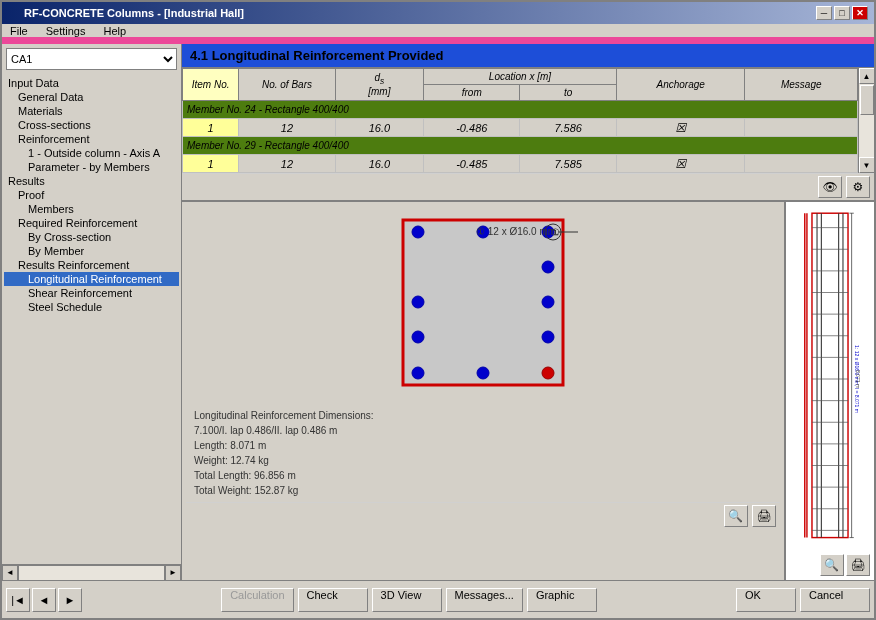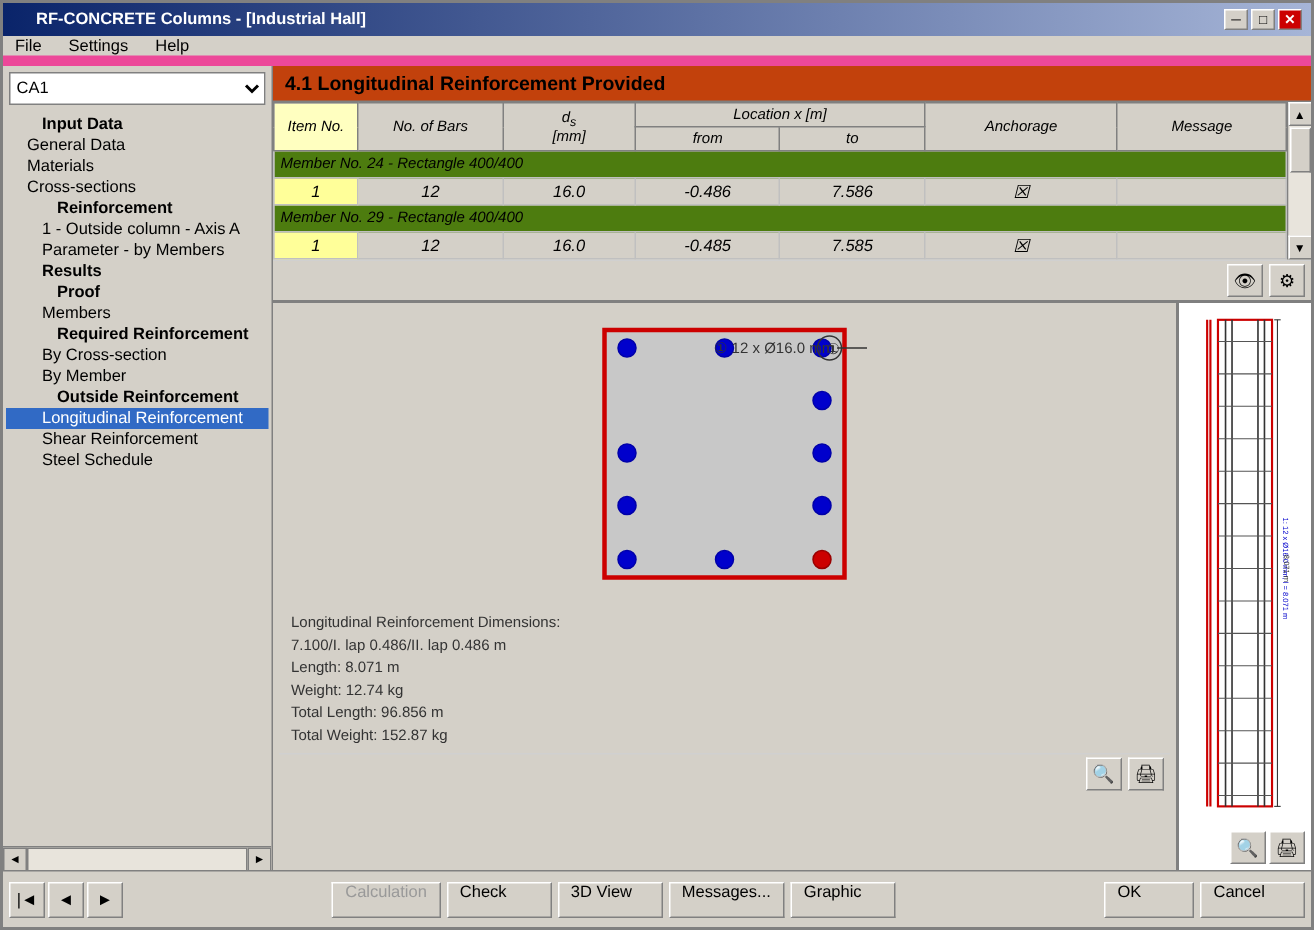--- a/index.html
+++ b/index.html
@@ -19,27 +19,27 @@
     
     
     .sidebar { width: 180px; background: #d4d0c8; border-right: 1px solid #808080; display: flex; flex-direction: column; overflow: hidden; }
     .sidebar-dropdown { margin: 4px; }
     .sidebar-select { width: 100%; height: 22px; background: white; border: 1px solid #808080; font-size: 11px; }
     .sidebar-tree { flex: 1; overflow-y: auto; overflow-x: hidden; padding: 2px; }
     .tree-item { padding: 1px 4px; cursor: pointer; white-space: nowrap; font-size: 11px; }
     .tree-item.selected { background: #316ac5; color: white; }
     .tree-item.indent1 { padding-left: 14px; }
     .tree-item.indent2 { padding-left: 24px; }
-    .tree-group { font-weight: bold; margin-left: 20px; }
+    .tree-group { font-weight: normal; }
     .tree-leaf { font-size: 11px; }
     
     
     .right-panel { flex: 1; display: flex; flex-direction: column; overflow: hidden; }
     
-    .section-title { background: #c2410c; padding: 4px 8px; font-size: 13px; font-weight: bold; border-bottom: 1px solid #808080; }
+    .section-title { background: #1d4ed8; padding: 4px 8px; font-size: 13px; font-weight: bold; border-bottom: 1px solid #808080; }
     .data-table { width: 100%; border-collapse: collapse; font-size: 11px; font-style: italic; }
     .data-table th { background: #d4d0c8; border: 1px solid #808080; padding: 2px 4px; text-align: center; font-weight: normal; font-size: 10px; }
     .data-table td { border: 1px solid #c0c0c0; padding: 1px 4px; text-align: center; height: 18px; }
     .data-table .member-row td { background: #4d7c0f; text-align: left; font-size: 10px; }
     .data-table .header-row th { background: #d4d0c8; }
     .col-a { width: 35px; background: #ffffc0 !important; }
     .col-b { width: 60px; }
     .col-c { width: 55px; }
     .col-d-from { width: 60px; }
     .col-d-to { width: 60px; }
@@ -127,21 +127,21 @@
           <div class="tree-item tree-leaf indent1">Cross-sections</div>
           <div class="tree-item tree-group indent1">Reinforcement</div>
           <div class="tree-item tree-leaf indent2">1 - Outside column - Axis A</div>
           <div class="tree-item tree-leaf indent2">Parameter - by Members</div>
           <div class="tree-item tree-group">Results</div>
           <div class="tree-item tree-group indent1">Proof</div>
           <div class="tree-item tree-leaf indent2">Members</div>
           <div class="tree-item tree-group indent1">Required Reinforcement</div>
           <div class="tree-item tree-leaf indent2">By Cross-section</div>
           <div class="tree-item tree-leaf indent2">By Member</div>
-          <div class="tree-item tree-group indent1">Outside Reinforcement</div>
+          <div class="tree-item tree-group indent1">Results Reinforcement</div>
           <div class="tree-item tree-leaf indent2 selected">Longitudinal Reinforcement</div>
           <div class="tree-item tree-leaf indent2">Shear Reinforcement</div>
           <div class="tree-item tree-leaf indent2">Steel Schedule</div>
         </div>
       </div>
       <div class="sidebar-hscroll">
         <div class="hscroll-btn">◄</div>
         <div class="hscroll-track"></div>
         <div class="hscroll-btn">►</div>
       </div>

